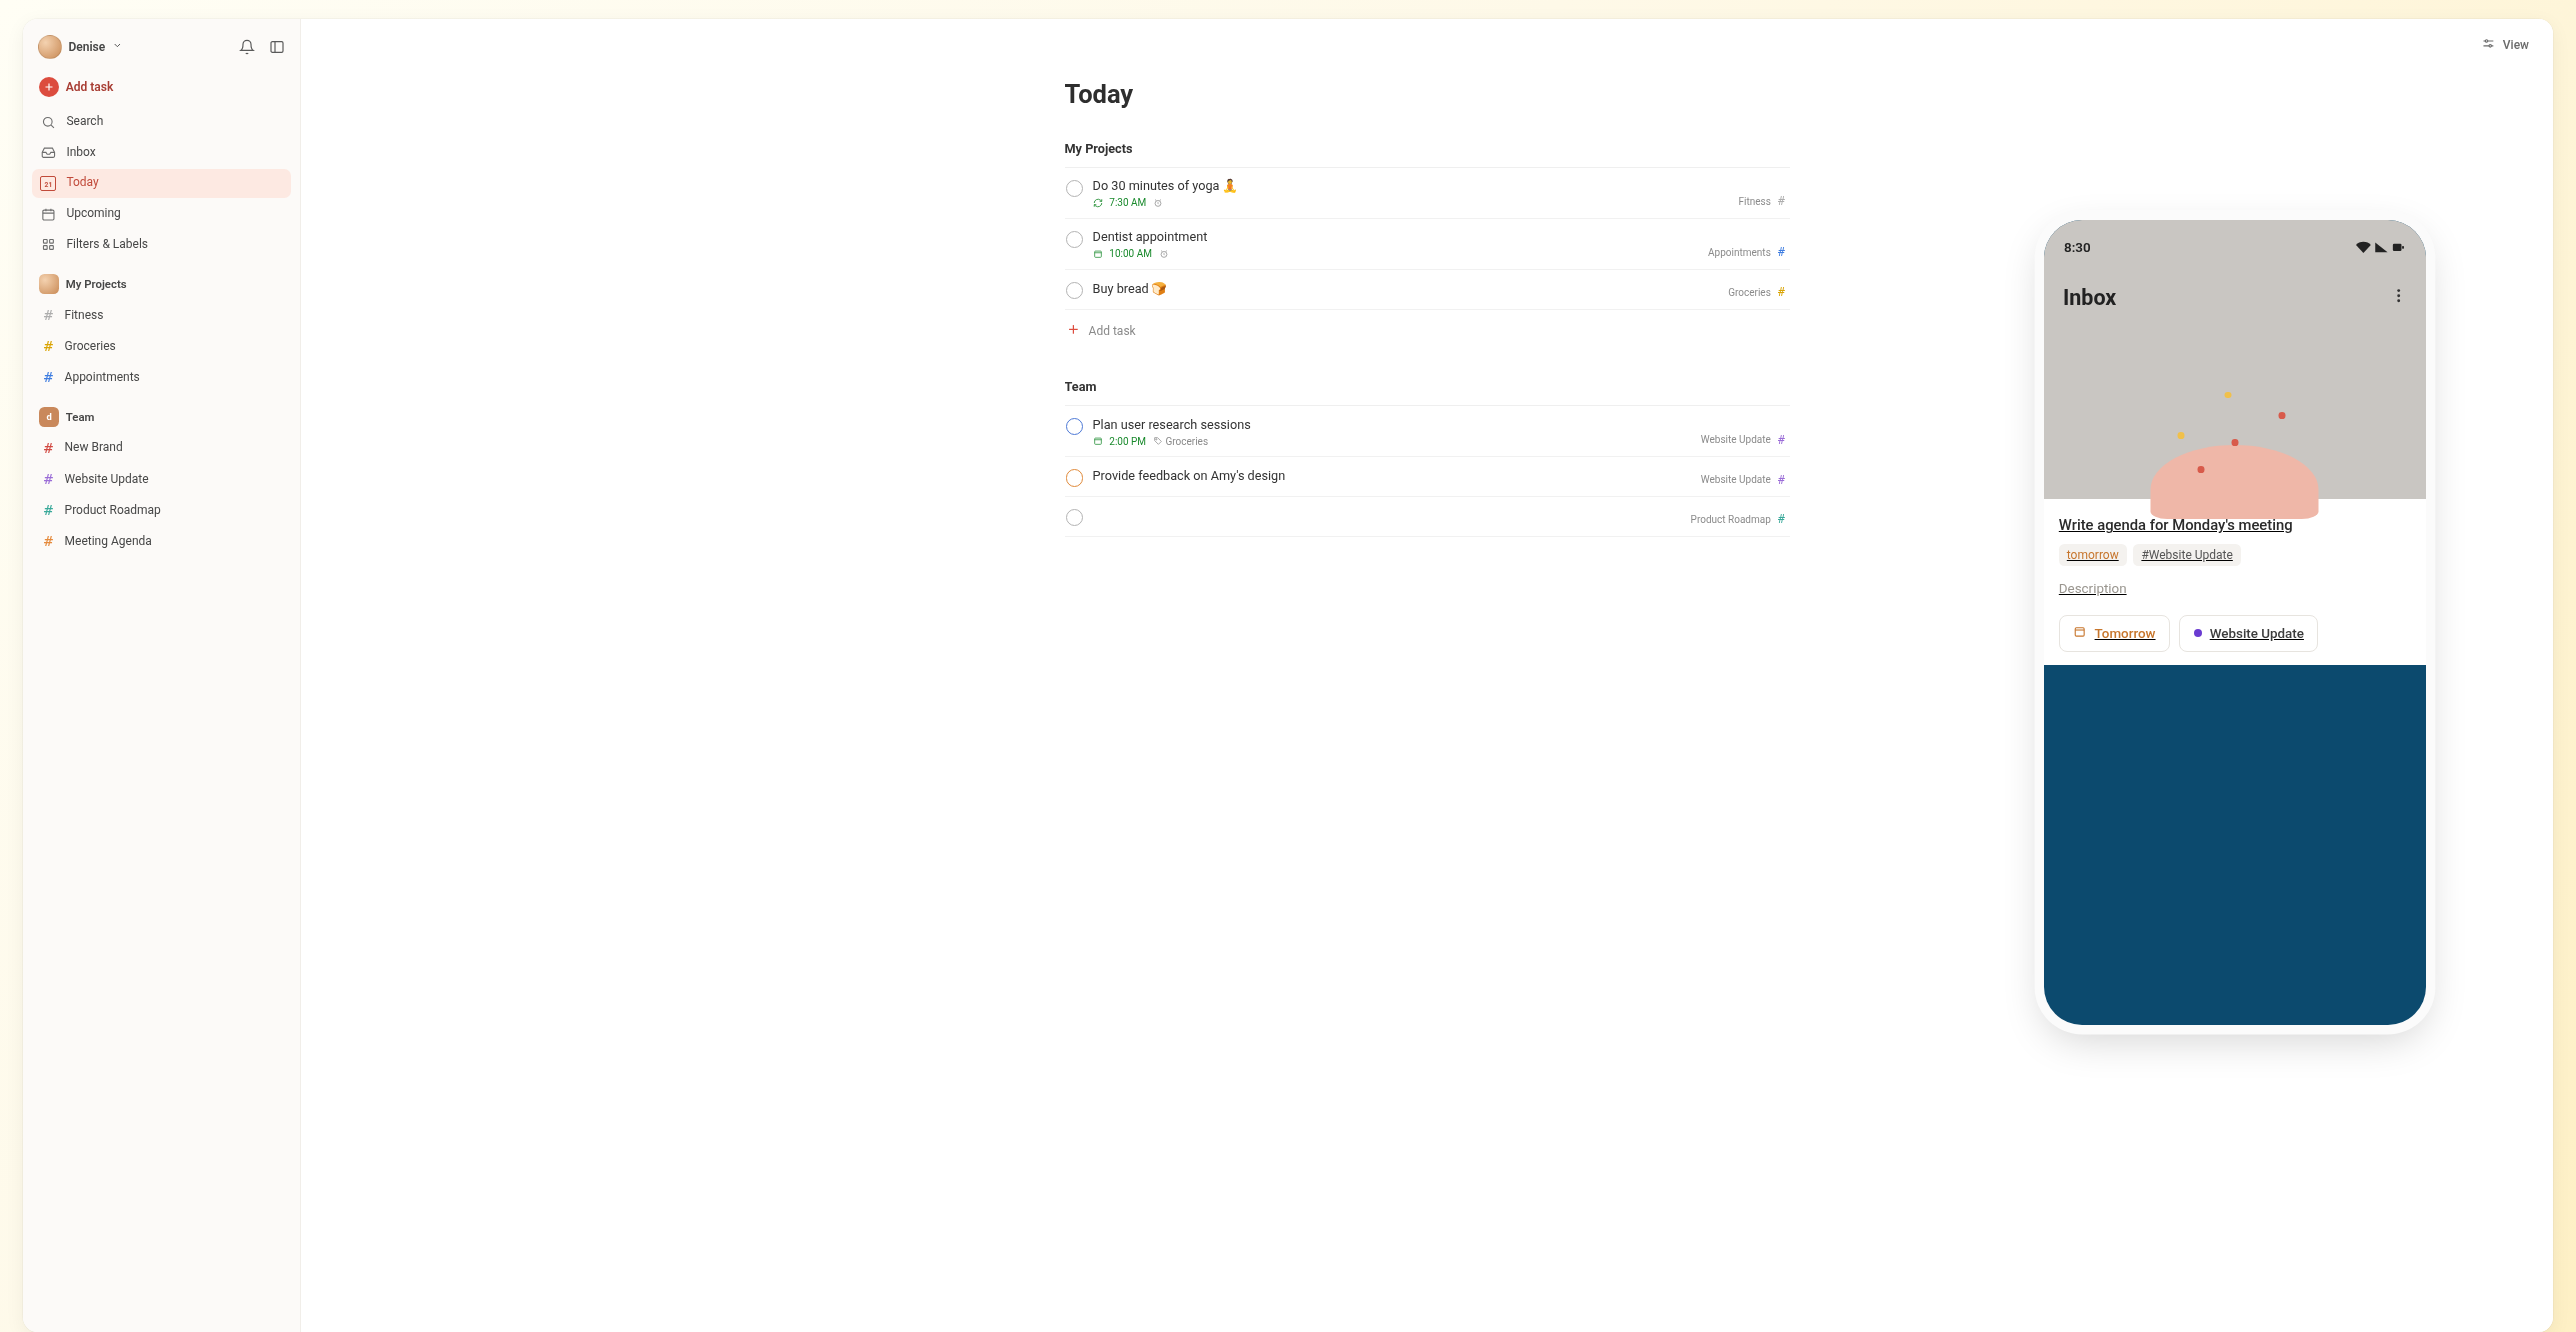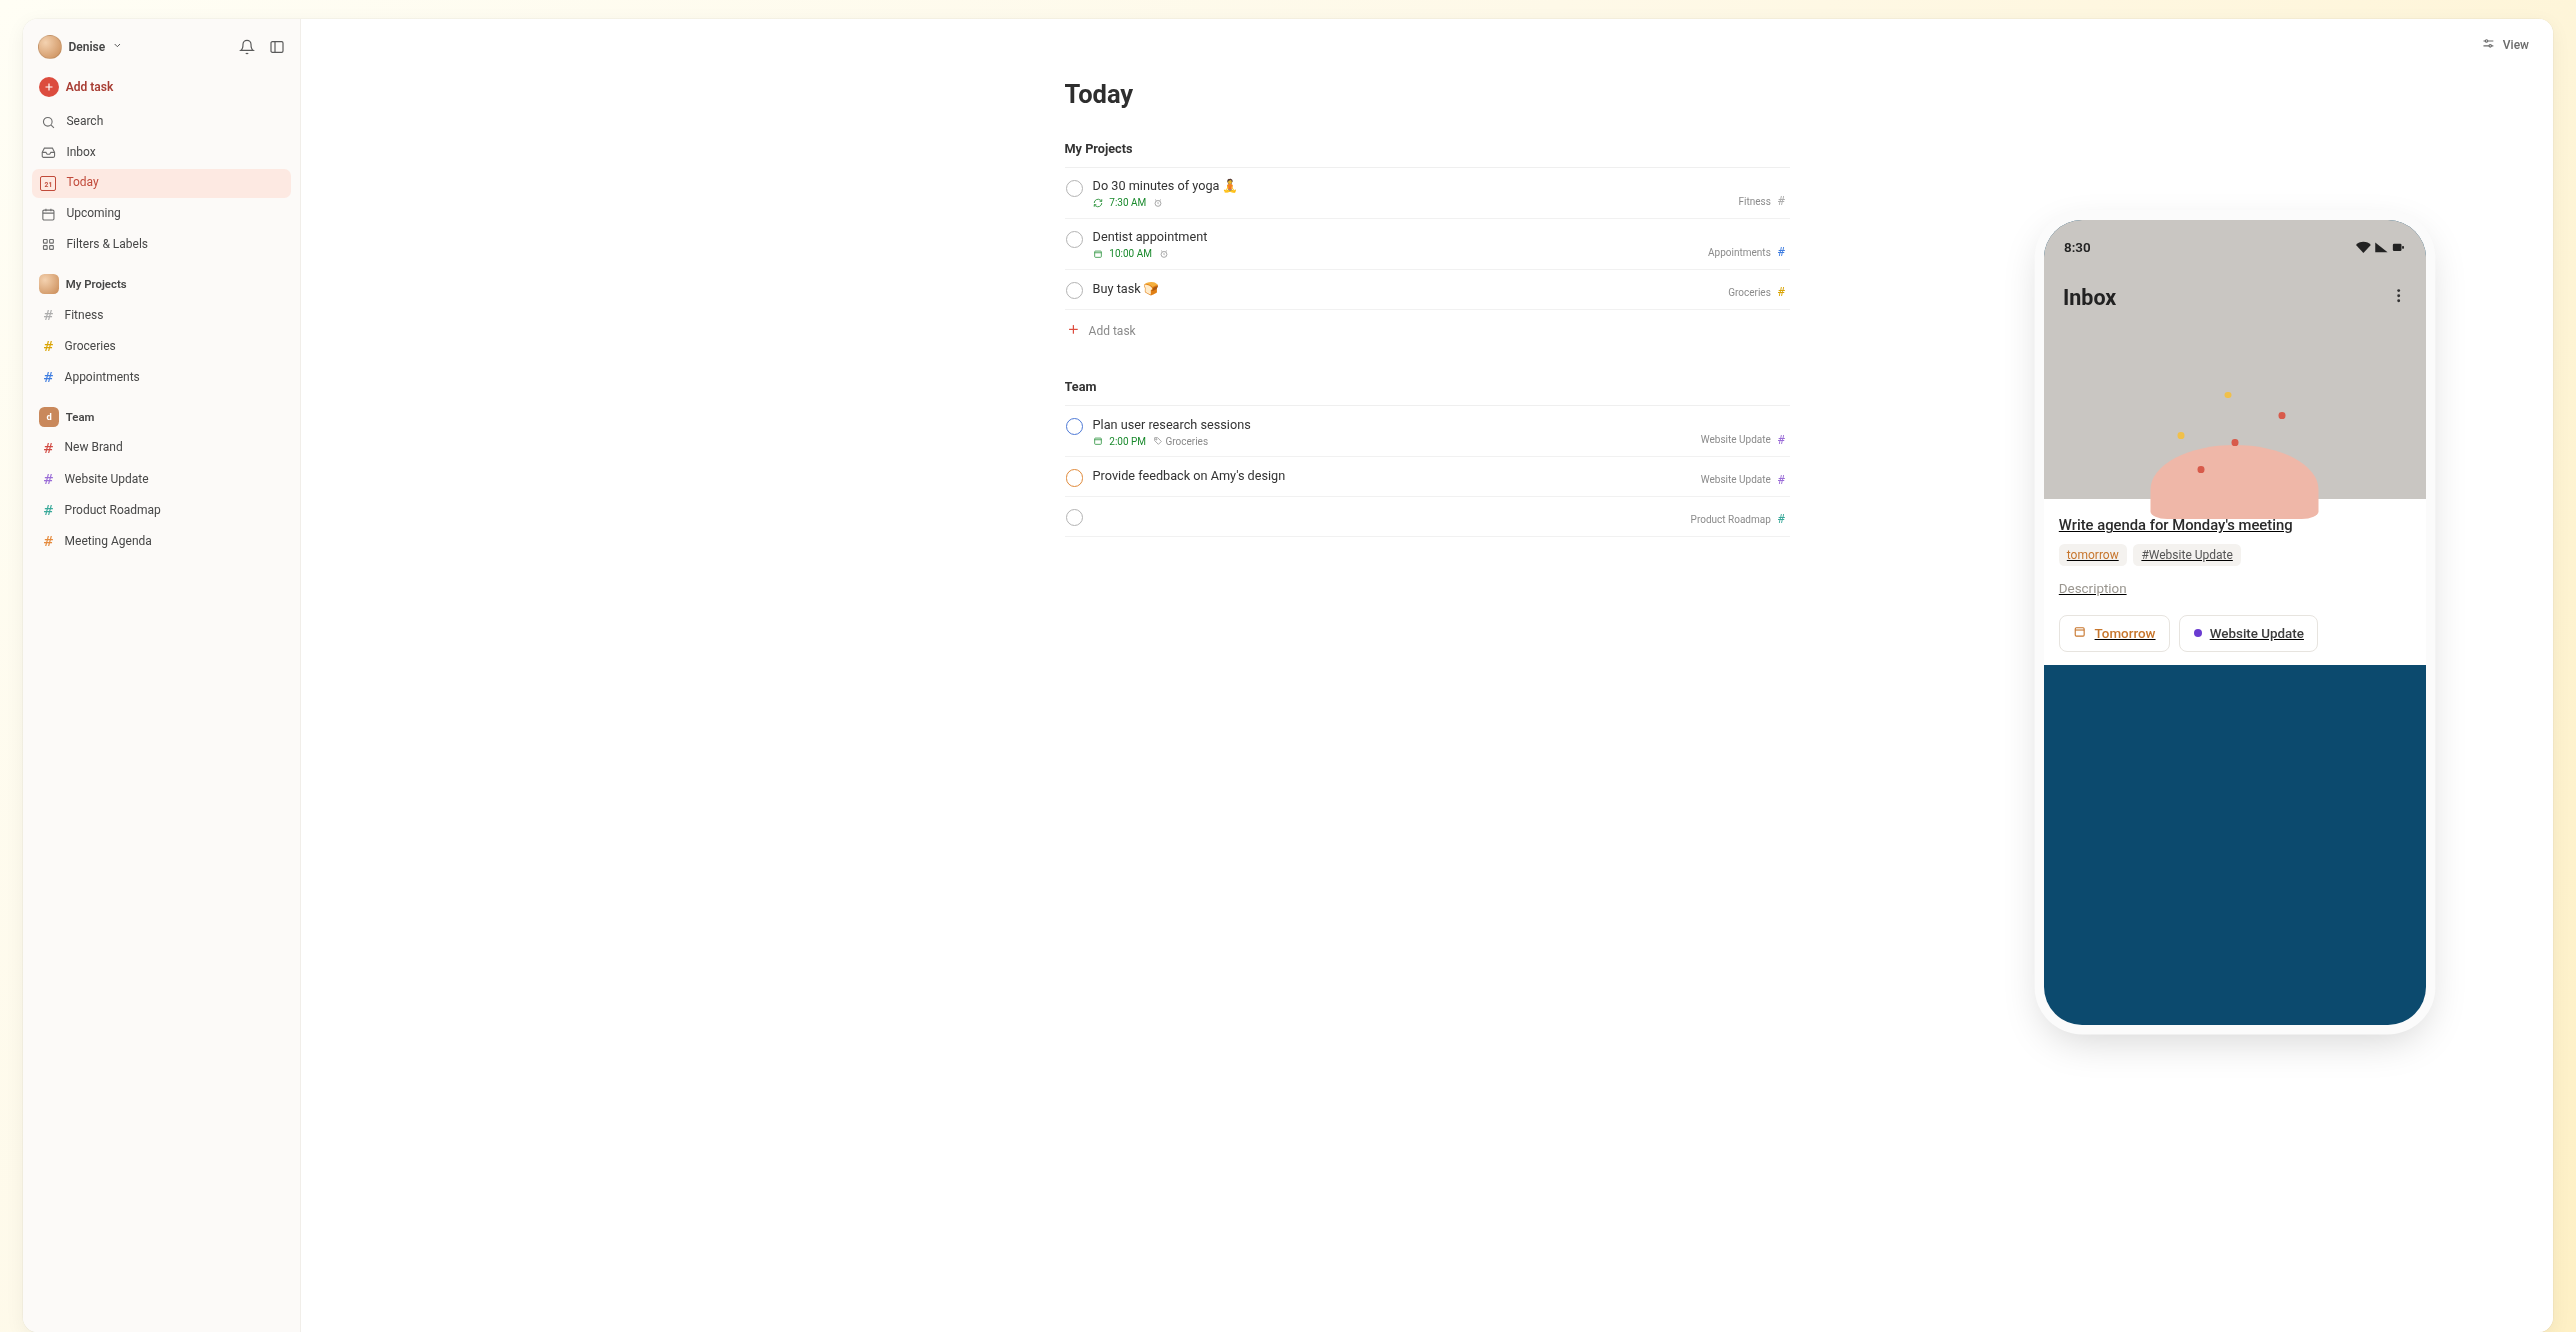--- a/index.html
+++ b/index.html
@@ -519,21 +519,21 @@
         </div>
         <div class="task-project">
           <span>Appointments</span>
           <span class="hash-sm hash blue">#</span>
         </div>
       </div>
 
       <div class="task">
         <span class="checkbox"></span>
         <div class="task-body">
-          <div class="task-title">Buy task 🍞</div>
+          <div class="task-title">Buy bread 🍞</div>
         </div>
         <div class="task-project">
           <span>Groceries</span>
           <span class="hash-sm hash yellow">#</span>
         </div>
       </div>
 
       <div class="add-task-inline">
         <span class="plus">
           <svg viewBox="0 0 24 24" fill="none" stroke="currentColor" stroke-width="2">

